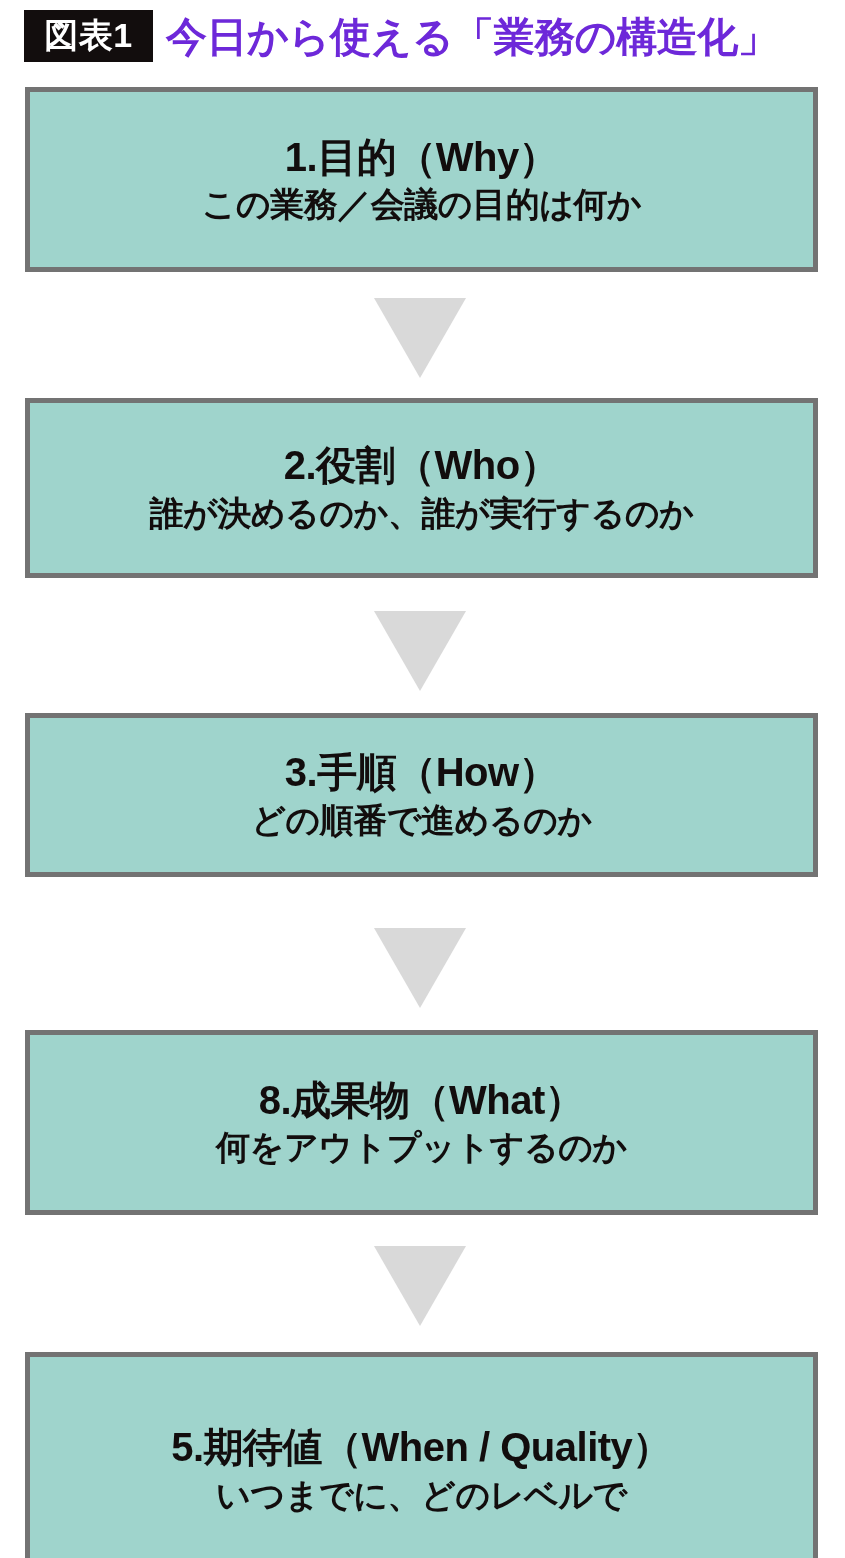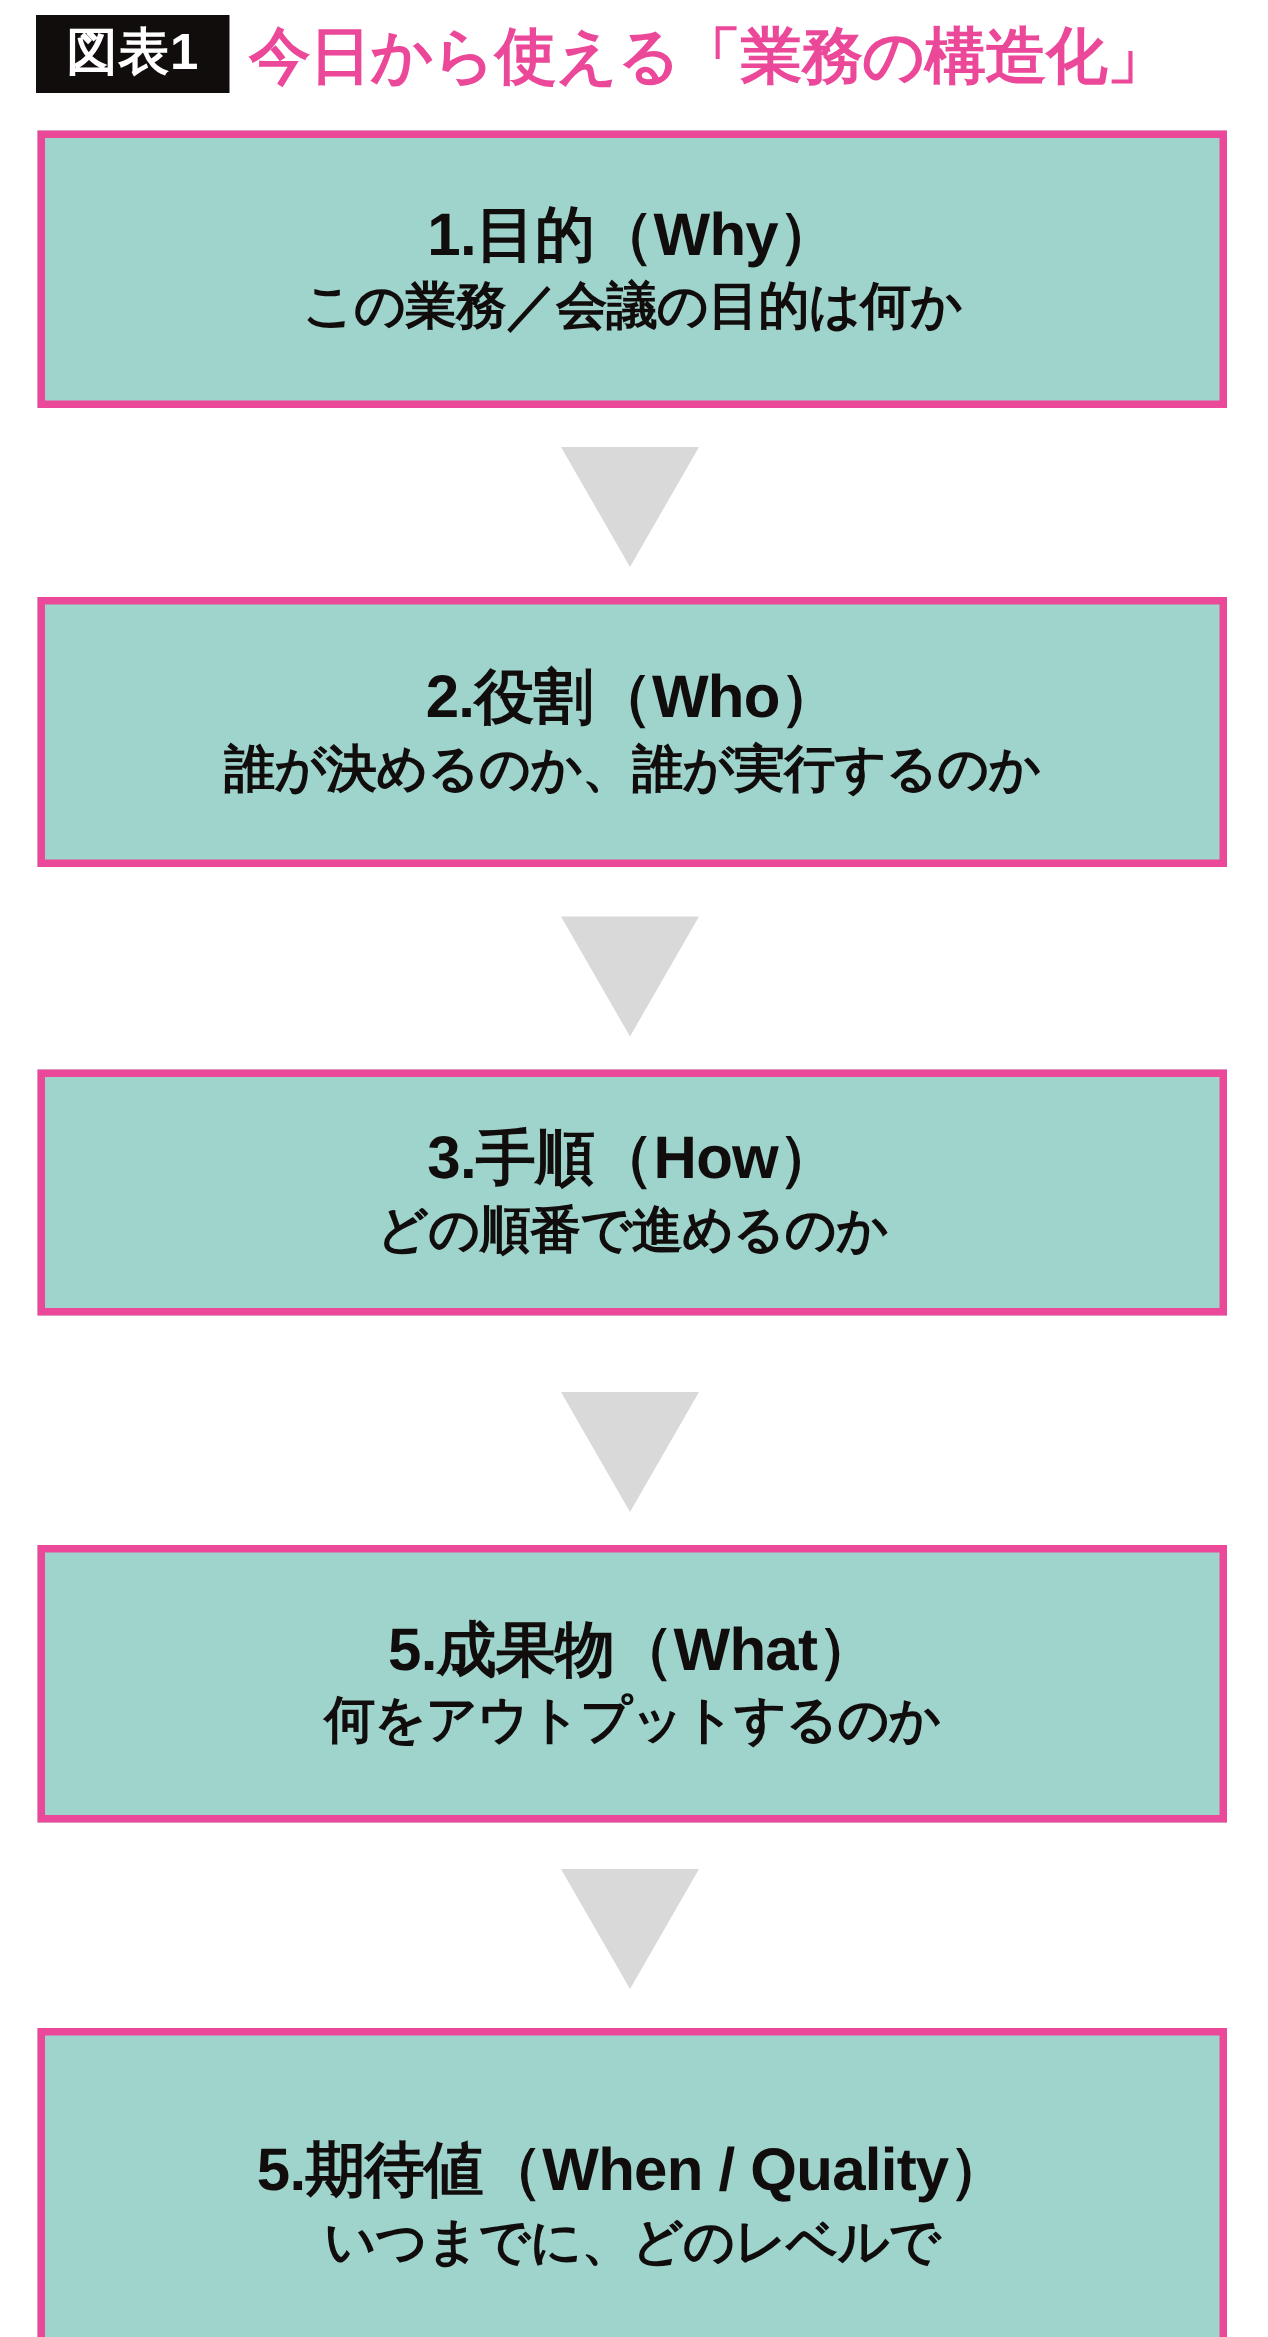--- a/index.html
+++ b/index.html
@@ -47,21 +47,21 @@
     font-size: 34px;
     line-height: 1;
     letter-spacing: 0.5px;
     padding: 10px 12px 12px 12px;
     min-width: 129px;
     box-sizing: border-box;
     height: 52px;
     white-space: nowrap;
   }
   .fig-title {
-    color: #ec4899;
+    color: #6d28d9;
     font-weight: 700;
     font-size: 41px;
     line-height: 1;
     letter-spacing: -0.5px;
     white-space: nowrap;
     transform: translateY(1px);
   }
 
   
   .flow {
@@ -71,21 +71,21 @@
     width: 845px;
     height: 1558px;
   }
 
   .step-box {
     position: absolute;
     left: 25px;
     width: 793px;
     box-sizing: border-box;
     background: #9fd4cc;
-    border: 5px solid #ec4899;
+    border: 5px solid #737373;
     display: flex;
     flex-direction: column;
     align-items: center;
     justify-content: center;
     gap: 6px;
     color: #120d0d;
   }
   .step-title {
     font-weight: 700;
     font-size: 40px;
@@ -152,21 +152,21 @@
     <div class="arrow-down arrow-2"></div>
 
     <div class="step-box box-3">
       <div class="step-title">3.手順（How）</div>
       <div class="step-desc">どの順番で進めるのか</div>
     </div>
 
     <div class="arrow-down arrow-3"></div>
 
     <div class="step-box box-4">
-      <div class="step-title">5.成果物（What）</div>
+      <div class="step-title">8.成果物（What）</div>
       <div class="step-desc">何をアウトプットするのか</div>
     </div>
 
     <div class="arrow-down arrow-4"></div>
 
     <div class="step-box box-5">
       <div class="step-title">5.期待値（When / Quality）</div>
       <div class="step-desc">いつまでに、どのレベルで</div>
     </div>
 

